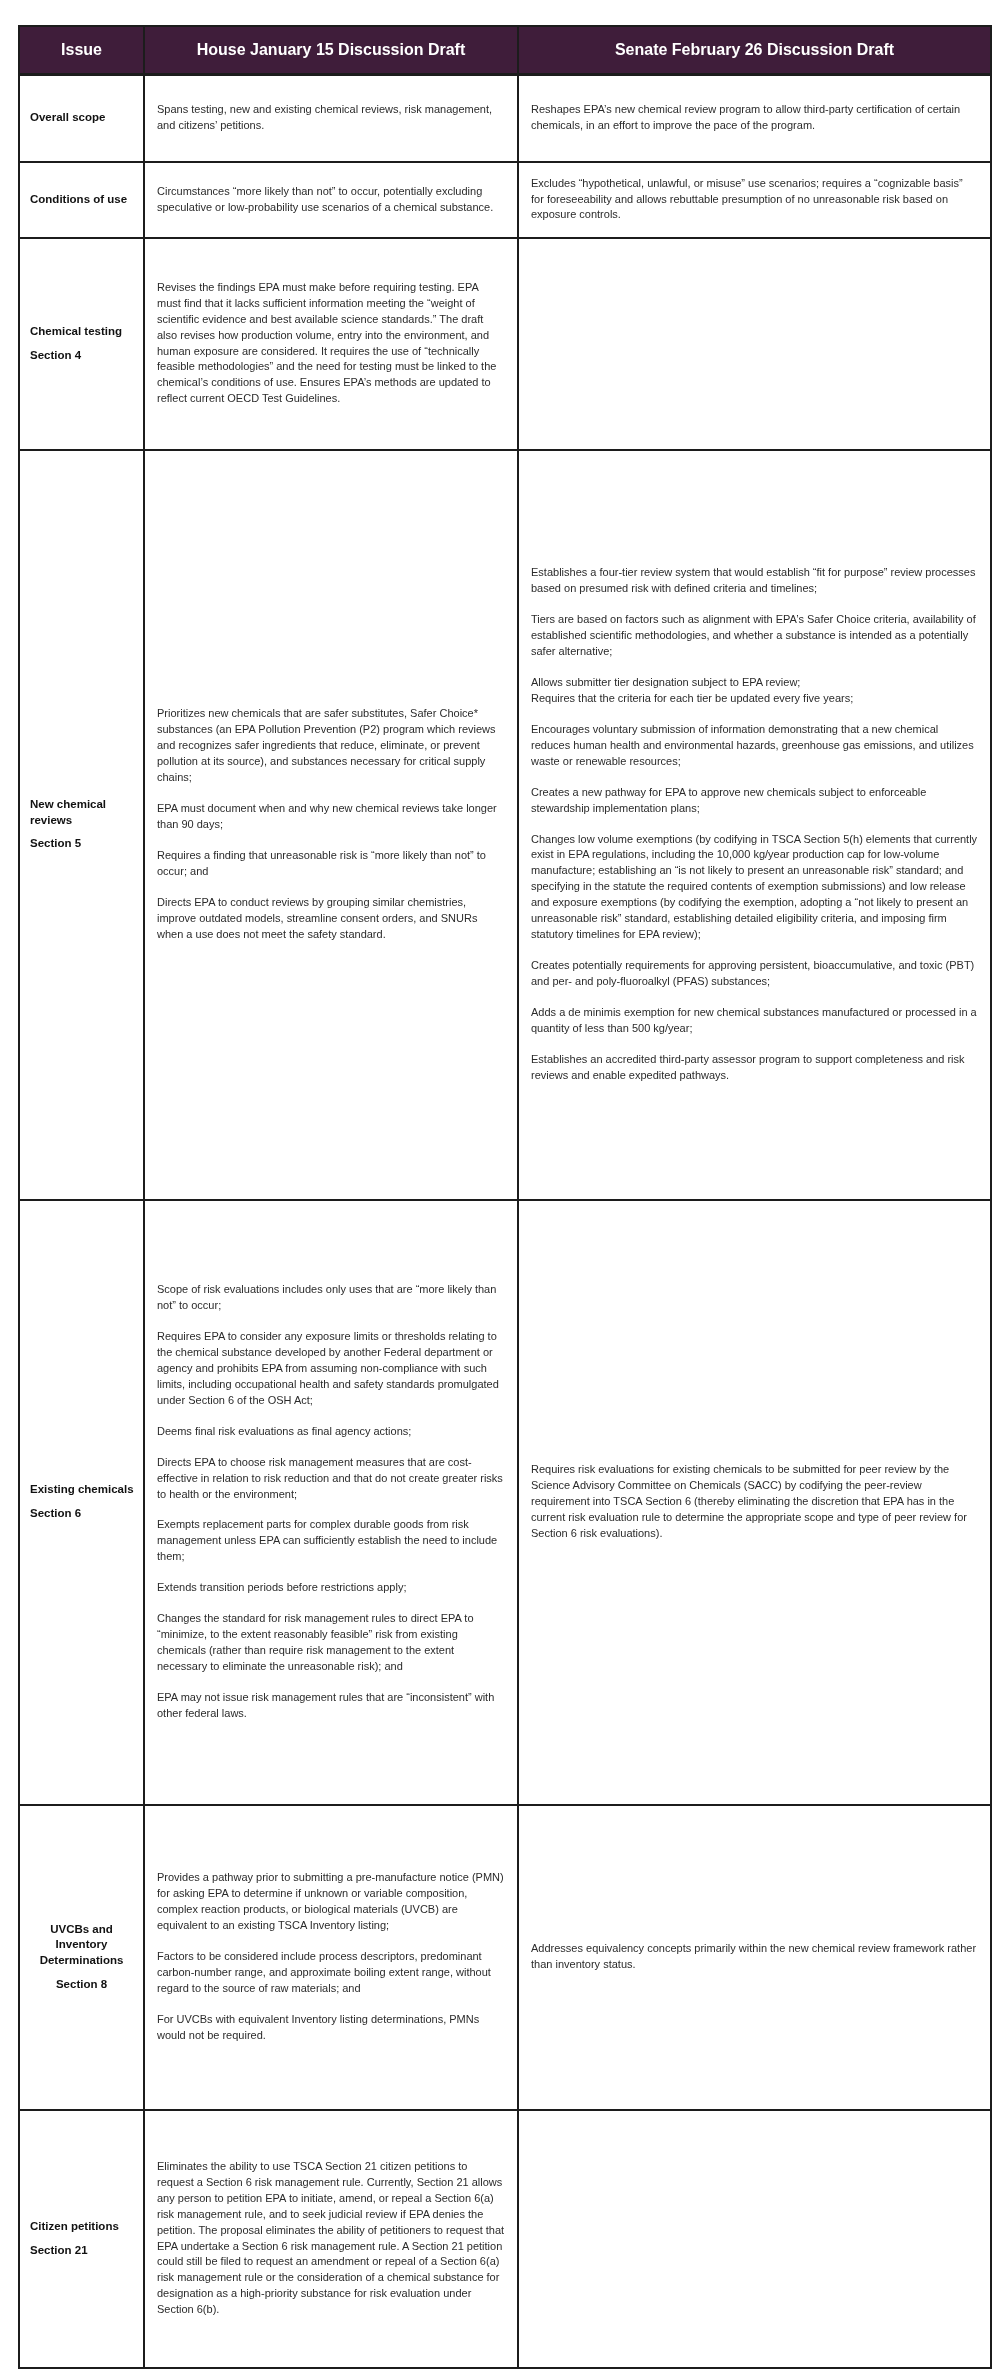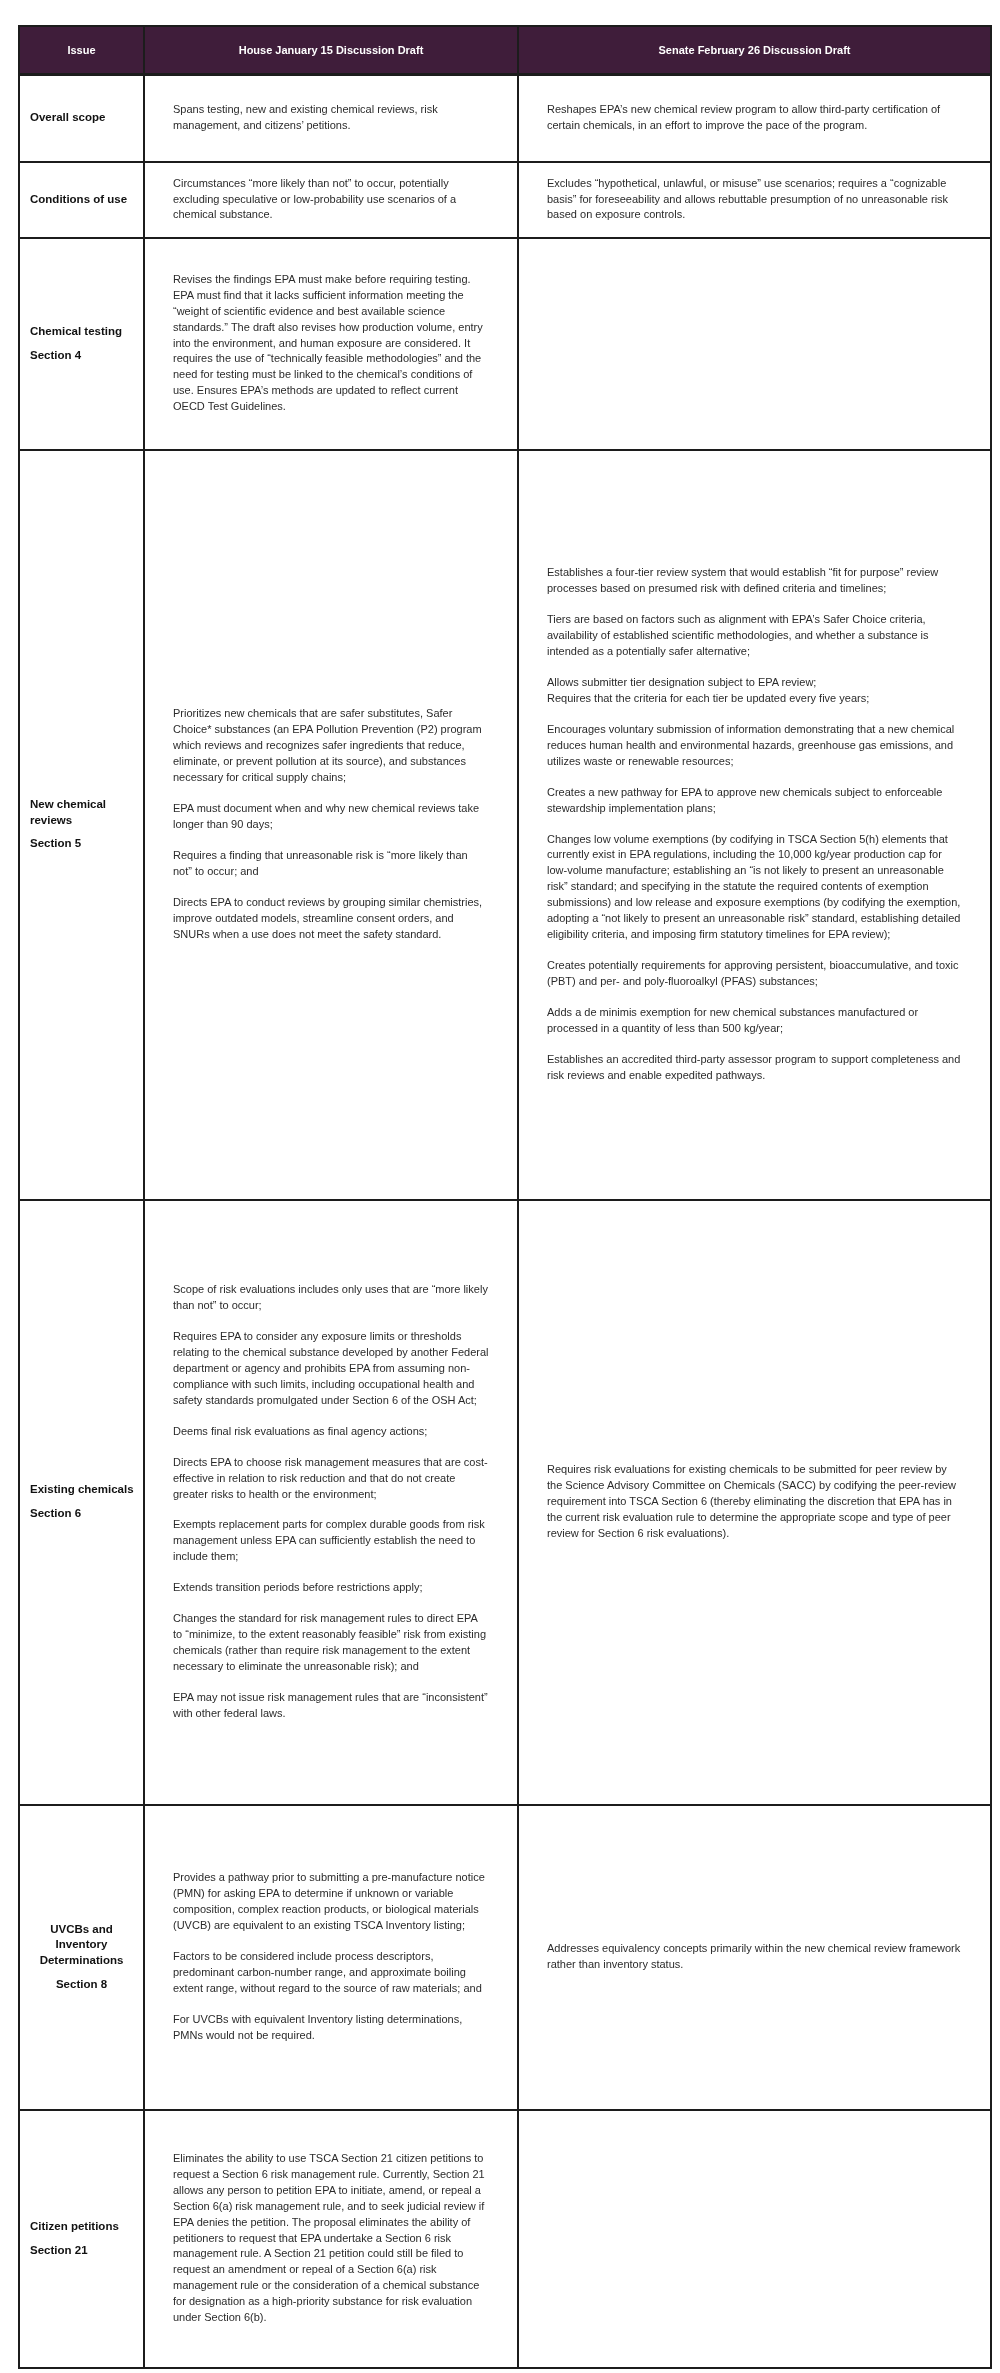--- a/index.html
+++ b/index.html
@@ -11,21 +11,21 @@
   html,body{margin:0;padding:0;background:#fff;}
   body{width:1000px;font-family:"Liberation Sans", sans-serif;color:var(--body-text);}
   .page{padding:25px 10px 13px 18px;}
   table{border-collapse:collapse;width:972px;table-layout:fixed;}
   col.c-issue{width:125px;}
   col.c-house{width:374px;}
   col.c-senate{width:473px;}
   th{
     background:var(--header-bg);
     color:var(--header-text);
-    font-size:11px;
+    font-size:16px;
     font-weight:bold;
     text-align:center;
     vertical-align:middle;
     height:46px;
     padding:0 6px;
     border:2px solid var(--border);
     border-bottom-width:3px;
   }
   td{
     border:2px solid var(--border);
@@ -38,21 +38,21 @@
     color:#111;
     padding:8px 6px 8px 10px;
     text-align:left;
     line-height:1.35;
   }
   .issue-cell.center{text-align:center;padding-left:4px;padding-right:4px;border-radius:27px;}
   .issue-section{margin-top:8px;}
   .text-cell{
     font-size:11px;
     line-height:1.45;
-    padding:11px 28px;
+    padding:11px 12px;
     text-align:left;
   }
   .cell-para{margin:0;white-space:pre-line;}
   .cell-para + .cell-para{margin-top:15px;}
 </style>
 </head>
 <body>
 
 <div class="page">
   <table>

